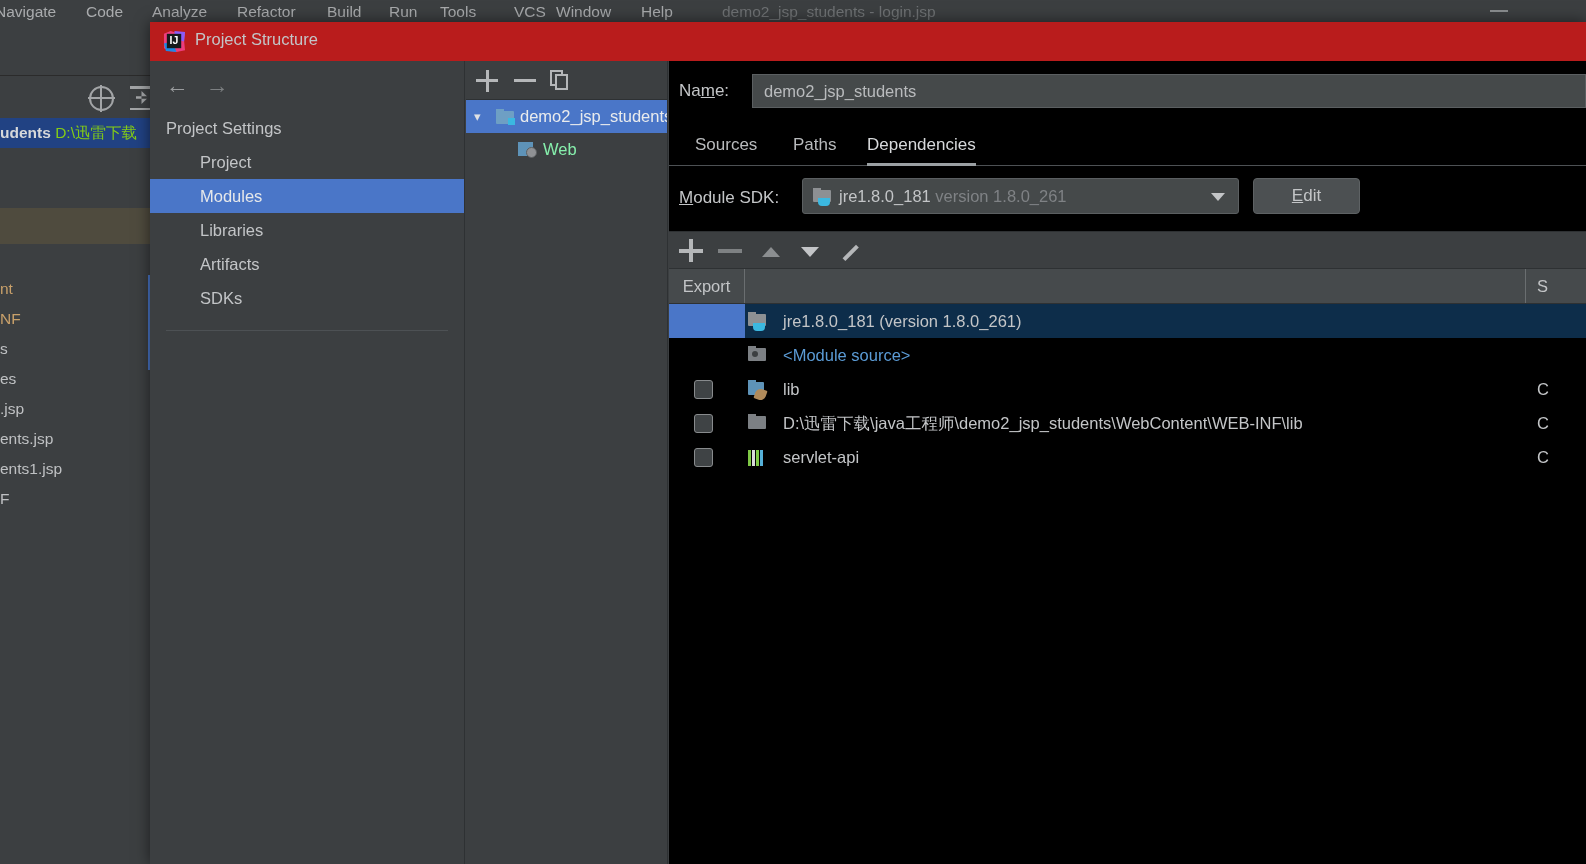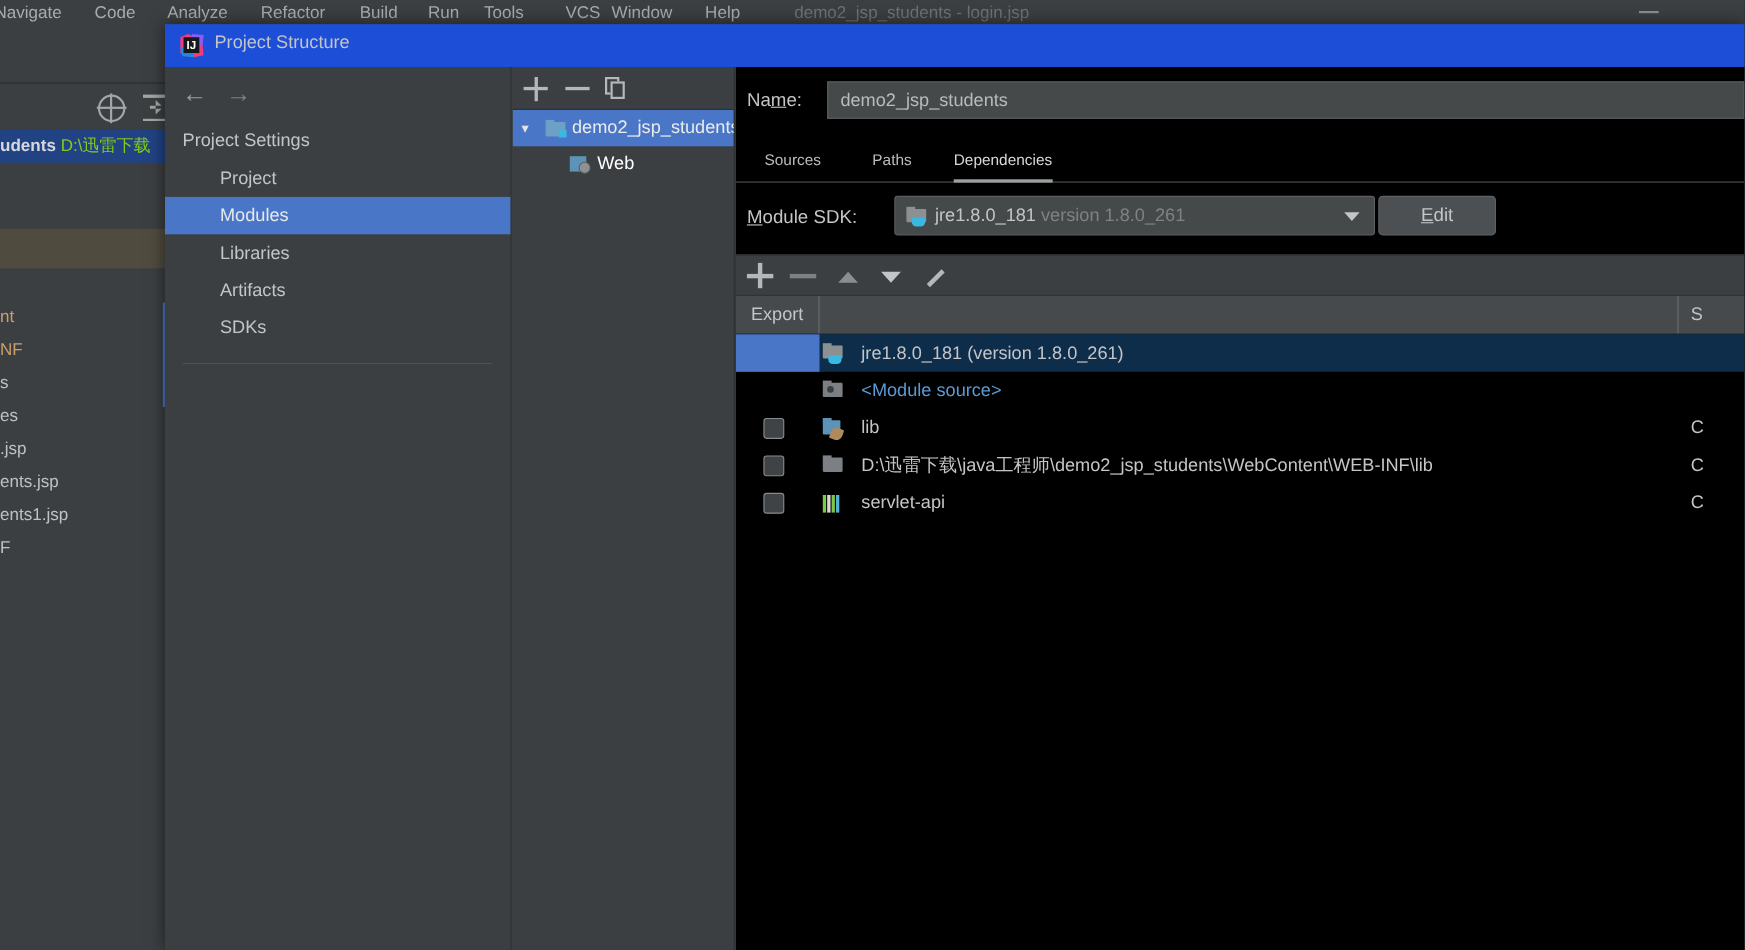--- a/index.html
+++ b/index.html
@@ -82,21 +82,21 @@
   }
 
   
   .dialog {
     position: absolute; left: 150px; top: 22px;
     width: 1436px; height: 842px;
     background: #3c3f41;
     box-shadow: 0 0 14px rgba(0,0,0,.55);
   }
   .dlg-titlebar {
-    position: relative; height: 39px; background: #1d4ed8;
+    position: relative; height: 39px; background: #b91c1c;
   }
   .dlg-logo {
     position: absolute; left: 13px; top: 8px; width: 23px; height: 23px;
   }
   .dlg-title {
     position: absolute; left: 45px; top: 8px;
     font-size: 16.5px; color: #c3c5c7; white-space: nowrap;
   }
 
   .dlg-body { position: relative; height: 803px; }
@@ -144,21 +144,21 @@
     position: absolute; left: 0; top: 0; width: 13px; height: 16px;
     border: 2px solid #b5b7b9;
   }
   .copy-ico .s2 {
     position: absolute; left: 5px; top: 4px; width: 13px; height: 16px;
     border: 2px solid #b5b7b9; background: #3c3f41;
   }
   .mod-tree { position: relative; border-top: 1px solid #2e3133; }
   .mod-row {
     position: relative; height: 33px; line-height: 33px;
-    font-size: 16.5px; color: #ffffff; white-space: nowrap;
+    font-size: 16.5px; color: #86efac; white-space: nowrap;
   }
   .mod-row.sel { background: #4a76c8; color: #e9ebed; }
   .chev {
     position: absolute; left: 8px; top: 11px; width: 12px; height: 12px;
     color: #e0e2e4; font-size: 13px; line-height: 12px;
   }
   .ico-folder-mod {
     position: absolute; left: 30px; top: 9px; width: 18px; height: 15px;
   }
   .ico-folder-mod .body {
@@ -202,33 +202,33 @@
     position: absolute; left: 83px; top: 13px; right: 0; height: 34px;
     background: #45494a; border: 1px solid #5b5f61;
     font-size: 16.5px; color: #b9bbbd; line-height: 32px; padding-left: 11px;
     white-space: nowrap; overflow: hidden;
   }
   .tabs {
     position: relative; height: 43px; border-bottom: 1px solid #4d5154;
   }
   .tab {
     position: absolute; top: 7px; height: 36px; line-height: 30px;
-    font-size: 14px; color: #b9bbbd; white-space: nowrap;
+    font-size: 17px; color: #b9bbbd; white-space: nowrap;
   }
   .tab.active { color: #d7d9db; border-bottom: 3px solid #9ba0a3; }
 
   .sdk-row { position: relative; height: 65px; }
   .sdk-lab {
     position: absolute; left: 10px; top: 22px;
     font-size: 17px; color: #c3c5c7; white-space: nowrap;
   }
   .sdk-lab u { text-decoration: underline; }
   .combo {
     position: absolute; left: 133px; top: 12px; width: 437px; height: 36px;
-    background: #45494a; border: 1px solid #5b5f61; border-radius: 3px; margin-left: 11px;
+    background: #45494a; border: 1px solid #5b5f61; border-radius: 3px;
   }
   .ico-jdk {
     position: absolute; left: 10px; top: 9px; width: 19px; height: 17px;
   }
   .ico-jdk .body {
     position: absolute; left: 0; top: 2px; width: 18px; height: 12px;
     background: #8d9093; border-radius: 1px;
   }
   .ico-jdk .tab {
     position: absolute; left: 0; top: 0; width: 8px; height: 3px;

